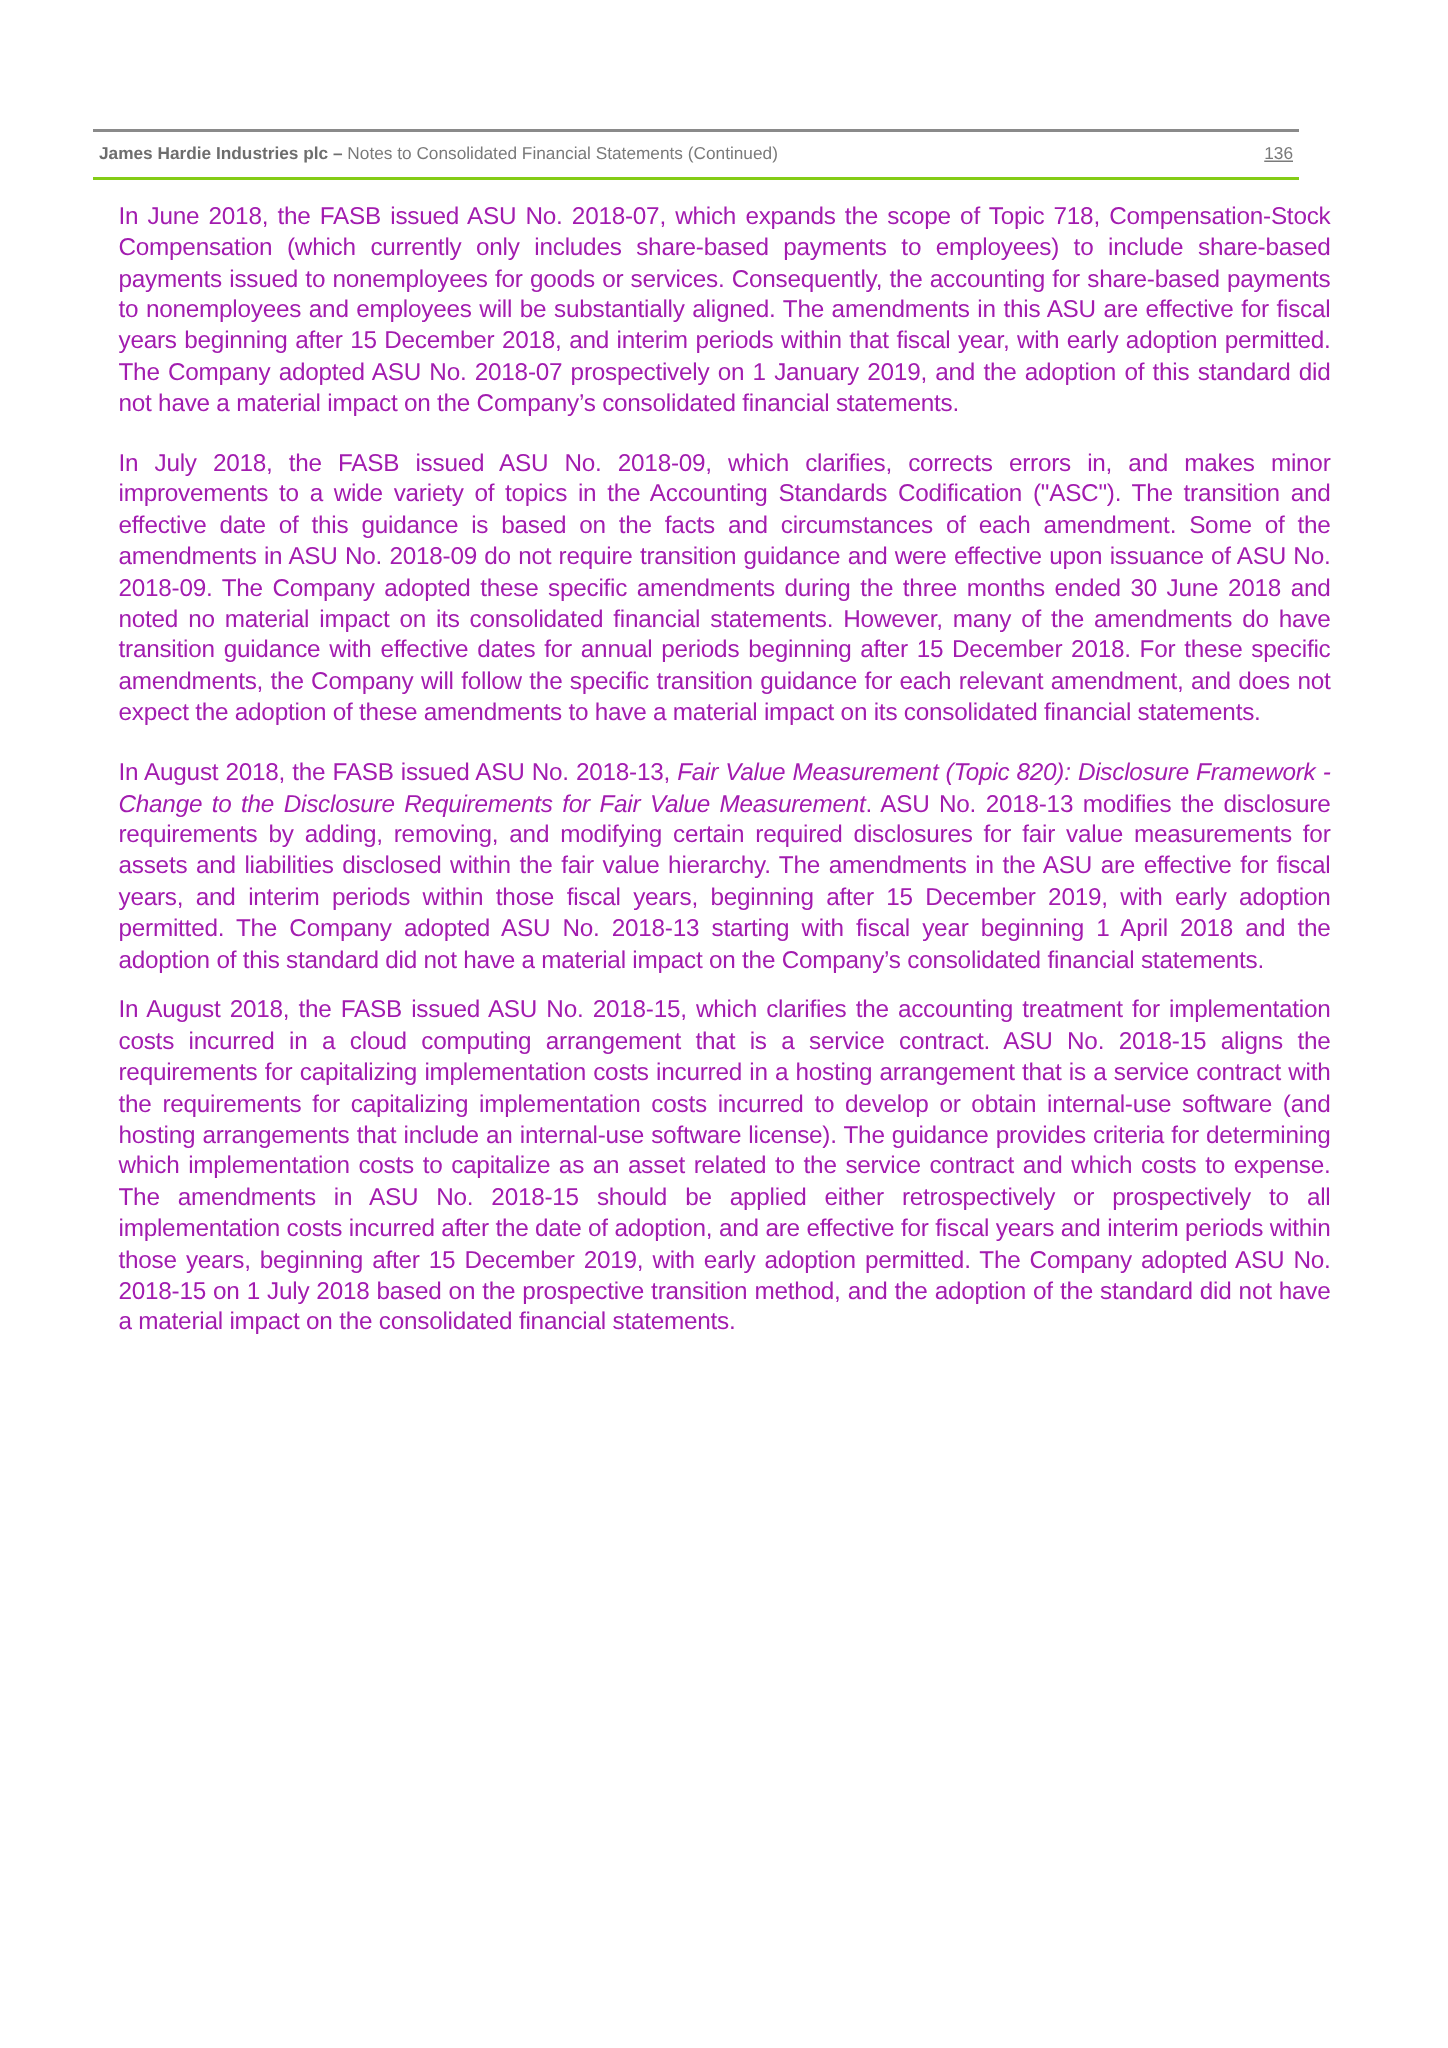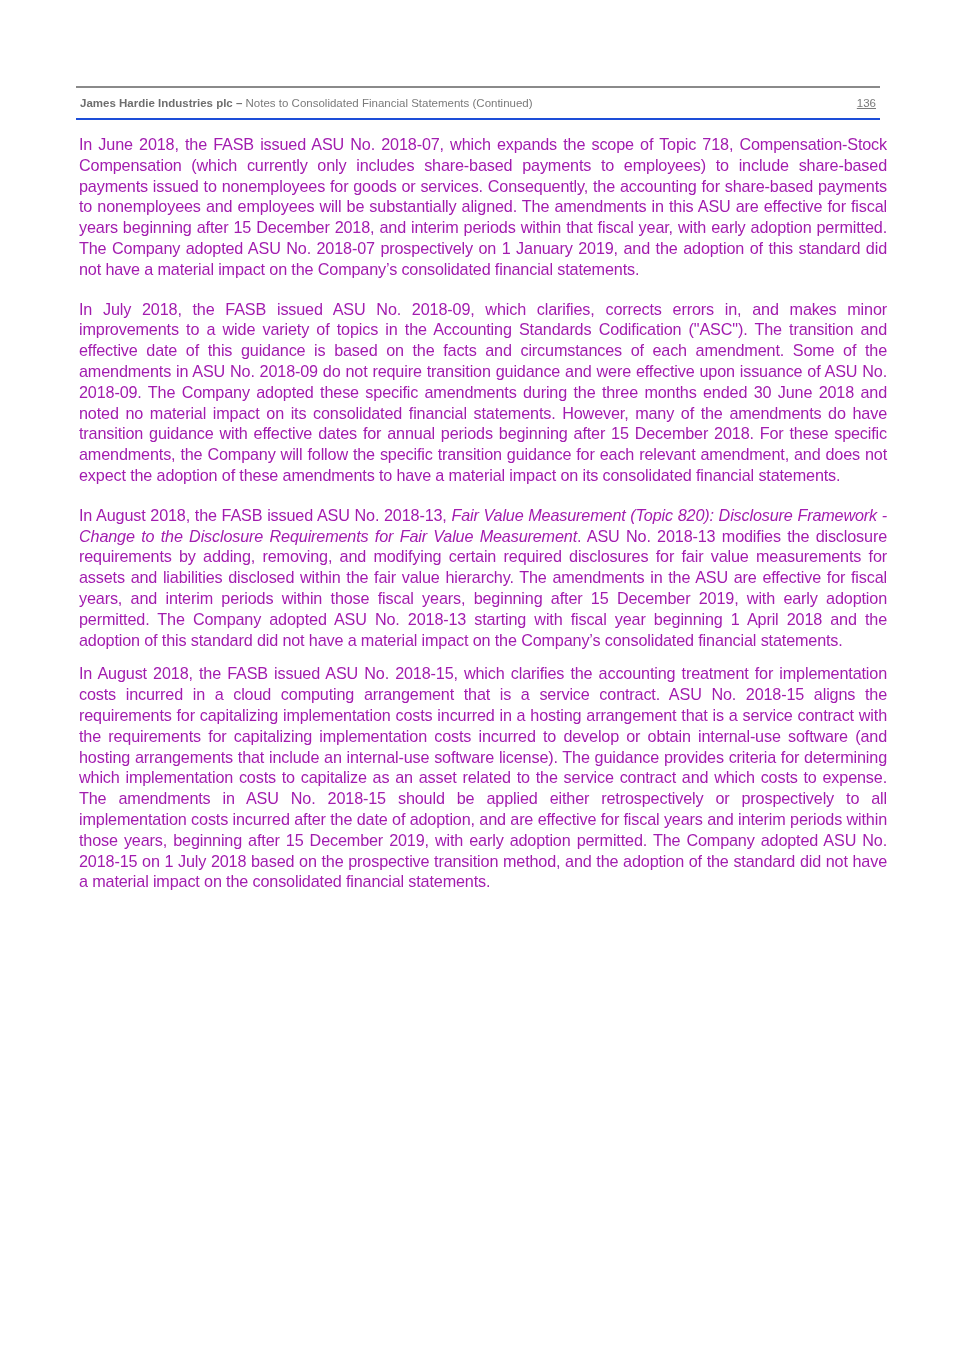--- a/index.html
+++ b/index.html
@@ -10,26 +10,26 @@
     body {
       width: 965px;
       height: 1365px;
       position: relative;
       overflow: hidden;
       font-family: "Liberation Sans", sans-serif;
       color: #1a1a1a;
     }
     .page-header {
       position: absolute;
-      left: 76px;
+      left: 62px;
       top: 86px;
       width: 804px;
       height: 34px;
       border-top: 2px solid #8a8a8a;
-      border-bottom: 2px solid #1d4ed8;
+      border-bottom: 2px solid #84cc16;
       box-sizing: border-box;
     }
     .header-left {
       position: absolute;
       left: 4px;
       top: 9px;
       font-size: 11.5px;
       color: #7a7a7a;
       white-space: nowrap;
     }

